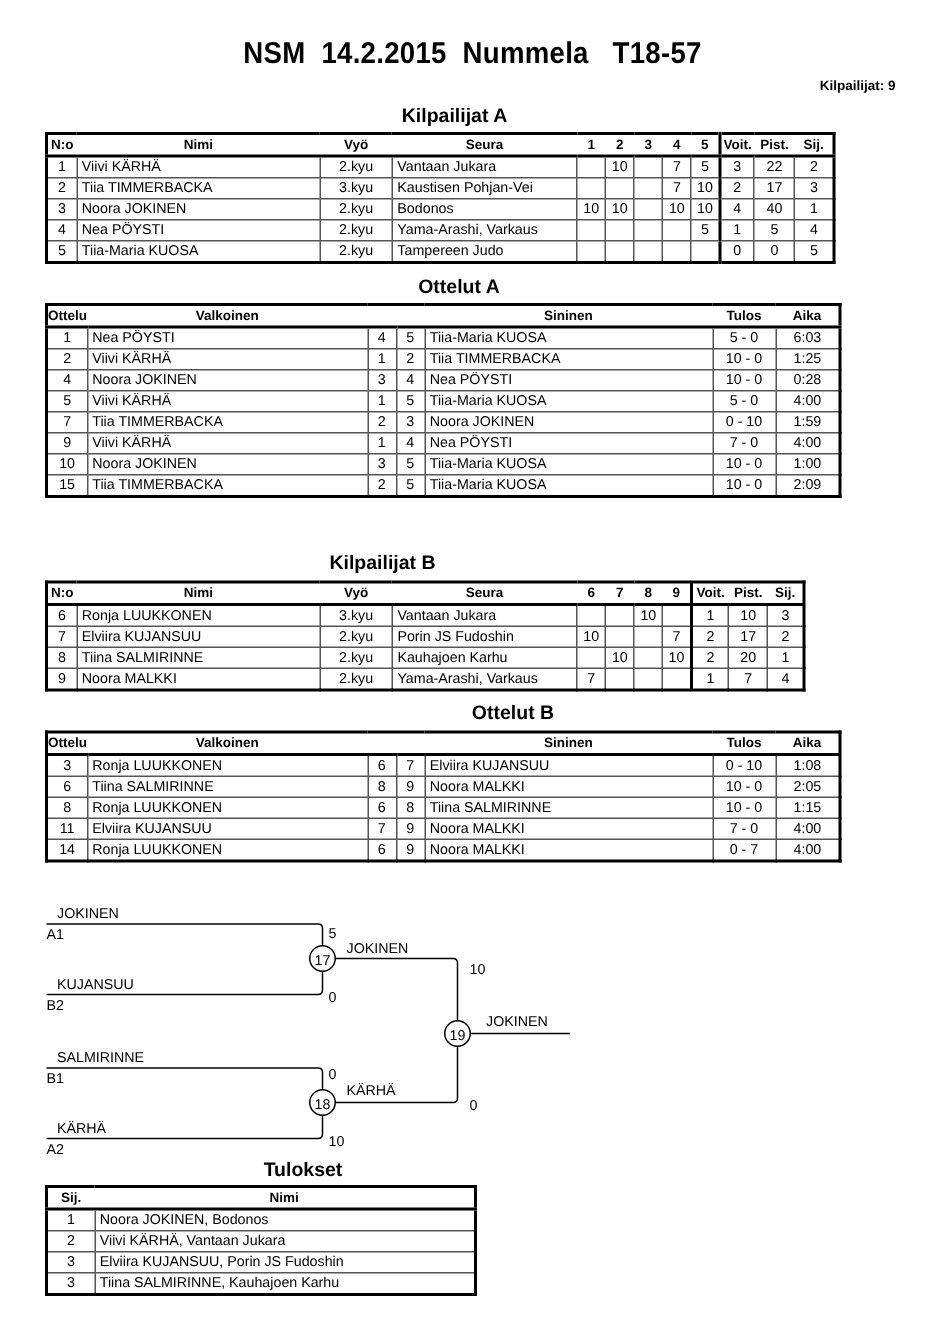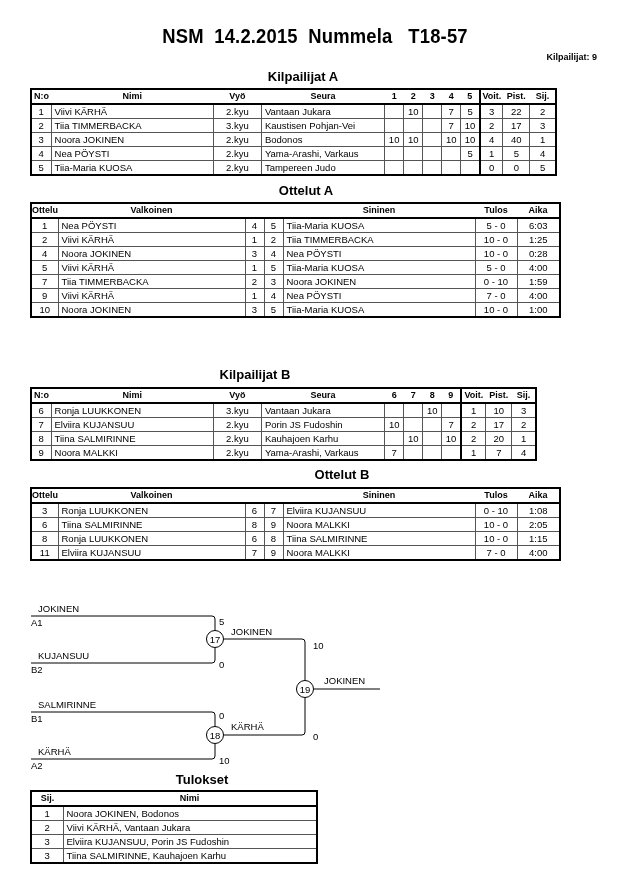--- a/index.html
+++ b/index.html
@@ -209,20 +209,29 @@
       </tr>
       <tr>
         <td class="c">10</td>
         <td>Noora JOKINEN</td>
         <td class="c">3</td>
         <td class="c">5</td>
         <td>Tiia-Maria KUOSA</td>
         <td class="c">10 - 0</td>
         <td class="c">1:00</td>
       </tr>
+      <tr>
+        <td class="c">15</td>
+        <td>Tiia TIMMERBACKA</td>
+        <td class="c">2</td>
+        <td class="c">5</td>
+        <td>Tiia-Maria KUOSA</td>
+        <td class="c">10 - 0</td>
+        <td class="c">2:09</td>
+      </tr>
     </tbody>
 </table>
 
 <div class="abs sect" style="left:0;width:510px;top:367px;">Kilpailijat B</div>
 <table class="tbl" style="left:30px;top:387px;width:507px;">
   <colgroup>
       <col style="width:20px">
       <col style="width:162px">
       <col style="width:48px">
       <col style="width:123px">
@@ -355,20 +364,29 @@
         <td class="c">10 - 0</td>
         <td class="c">1:15</td>
       </tr>
       <tr>
         <td class="c">11</td>
         <td>Elviira KUJANSUU</td>
         <td class="c">7</td>
         <td class="c">9</td>
         <td>Noora MALKKI</td>
         <td class="c">7 - 0</td>
+        <td class="c">4:00</td>
+      </tr>
+      <tr>
+        <td class="c">14</td>
+        <td>Ronja LUUKKONEN</td>
+        <td class="c">6</td>
+        <td class="c">9</td>
+        <td>Noora MALKKI</td>
+        <td class="c">0 - 7</td>
         <td class="c">4:00</td>
       </tr>
     </tbody>
 </table>
 
 <svg class="abs" style="left:0;top:595px;" width="630" height="180">
   <g fill="none" stroke="#000" stroke-width="1">
     <path d="M31 21 H212 Q215 21 215 24 V35"></path>
     <path d="M31 68 H212 Q215 68 215 65 V53"></path>
     <path d="M31 117 H212 Q215 117 215 120 V131"></path>

